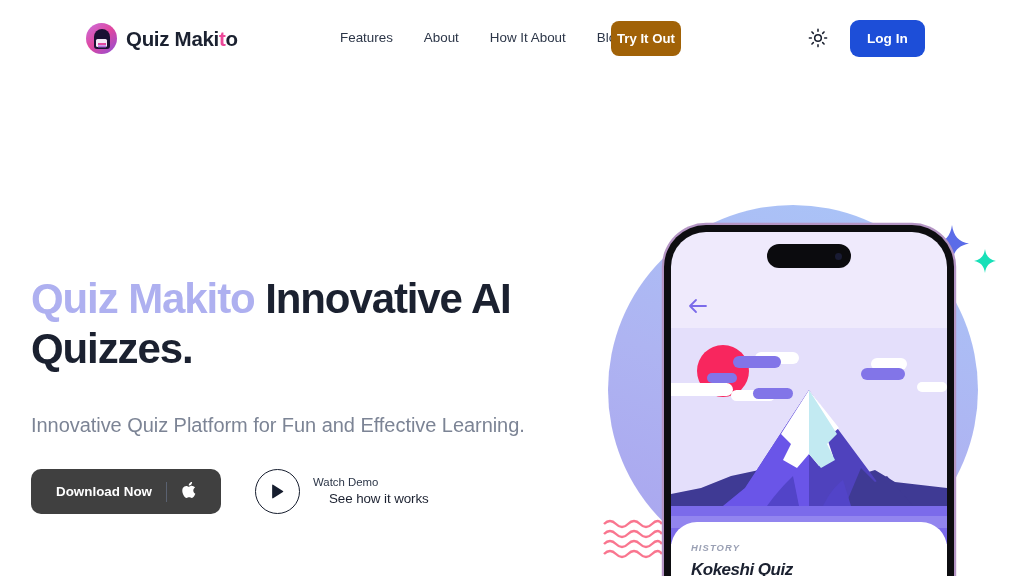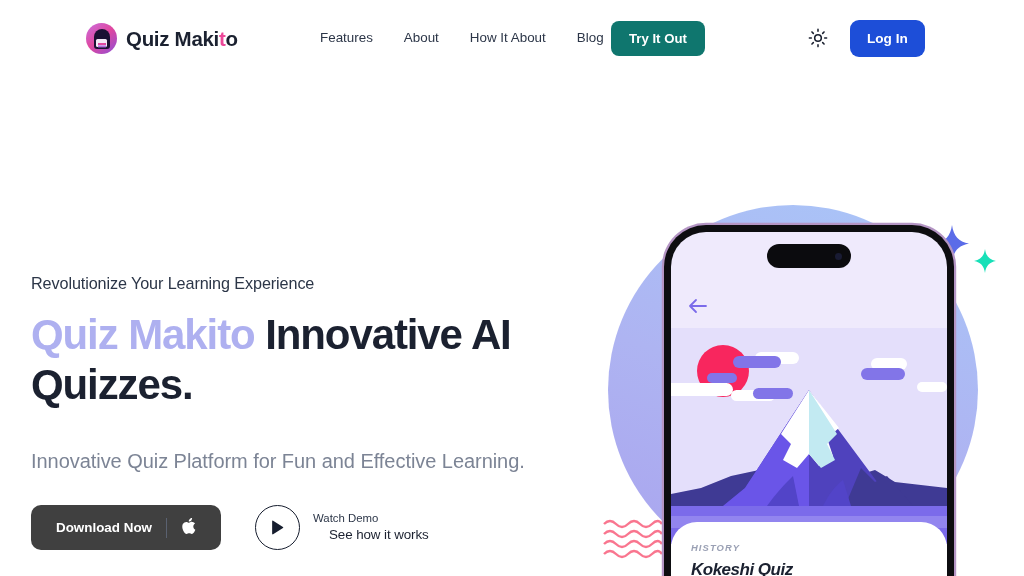--- a/index.html
+++ b/index.html
@@ -84,43 +84,43 @@
     font-size: 20.5px;
     font-weight: bold;
     letter-spacing: -0.3px;
     color: #1b2130;
     white-space: nowrap;
   }
   .brand-name .accent { color: #ec4899; }
 
   .nav {
     position: absolute;
-    left: 320px;
+    left: 340px;
     top: 30px;
     display: flex;
     align-items: center;
     gap: 31px;
   }
   .nav a {
     font-size: 13.4px;
     color: #2c3648;
     text-decoration: none;
     white-space: nowrap;
     cursor: pointer;
   }
 
   .try-btn {
     position: absolute;
     left: 611px;
     top: 21px;
     height: 35px;
-    padding: 0 18px;
+    padding: 0 6px;
     border: none;
     border-radius: 8px;
-    background: #0f766e;
+    background: #a16207;
     color: #ffffff;
     font-family: inherit;
     font-size: 13.2px;
     font-weight: bold;
     cursor: pointer;
     white-space: nowrap;
   }
 
   .theme-toggle {
     position: absolute;
@@ -433,21 +433,20 @@
       <circle cx="12" cy="12" r="3.6"></circle>
       <path d="M12 2.6v2.1M12 19.3v2.1M2.6 12h2.1M19.3 12h2.1M5.4 5.4l1.5 1.5M17.1 17.1l1.5 1.5M18.6 5.4l-1.5 1.5M6.9 17.1l-1.5 1.5"></path>
     </svg>
   </span>
 
   <button class="login-btn">Log In</button>
 </div>
 
 <div class="hero-left">
 
-  <div class="eyebrow">Revolutionize Your Learning Experience</div>
 
   <h1 class="headline"><span class="brandword">Quiz Makito</span><span> Innovative AI Quizzes.</span></h1>
 
   <div class="subtitle">Innovative Quiz Platform for Fun and Effective Learning.</div>
 
   <div class="cta-row">
 
     <button class="download-btn">
       <span>Download Now</span>
       <span class="divider"></span>

